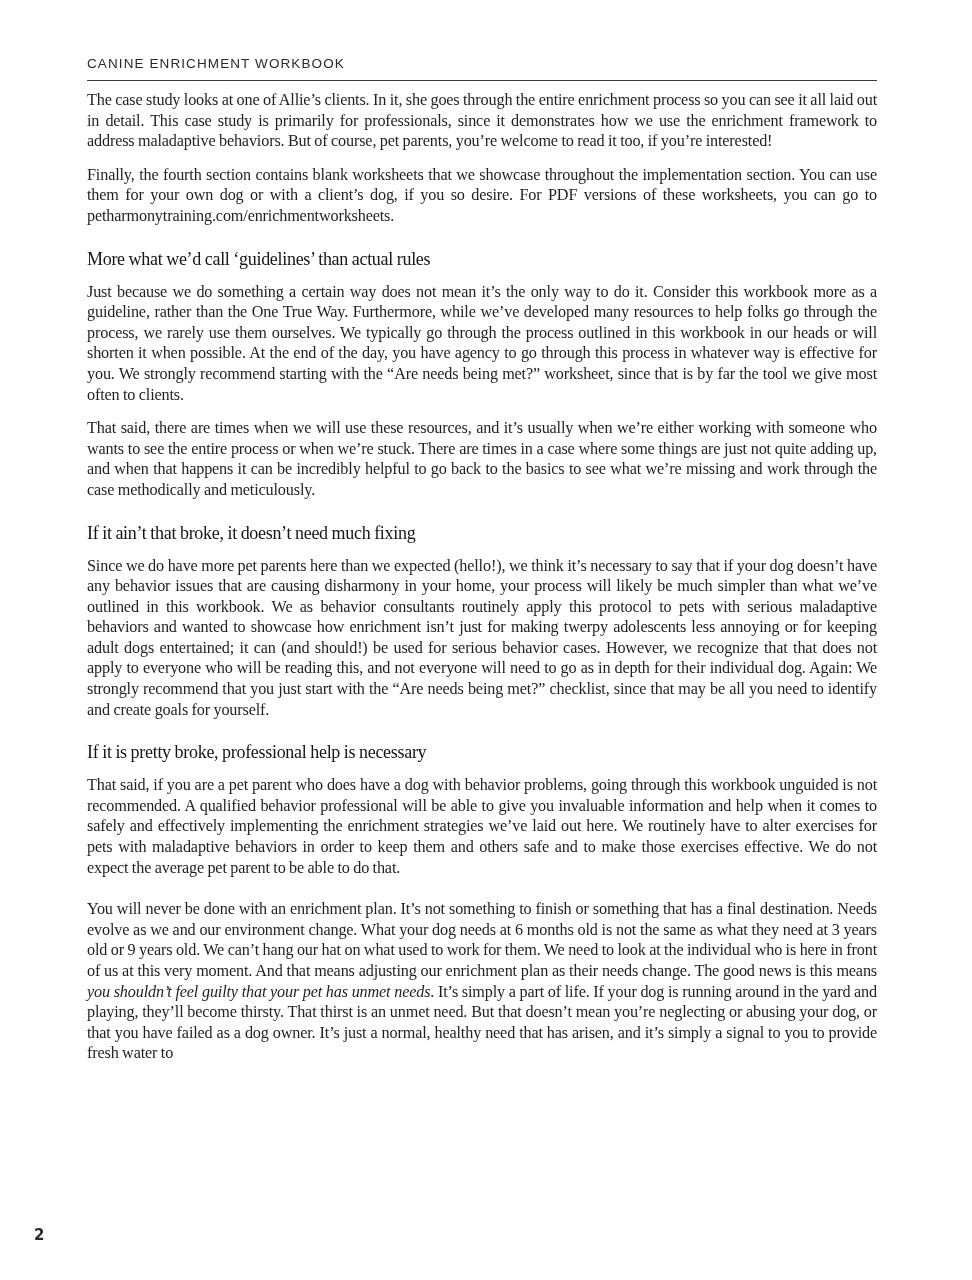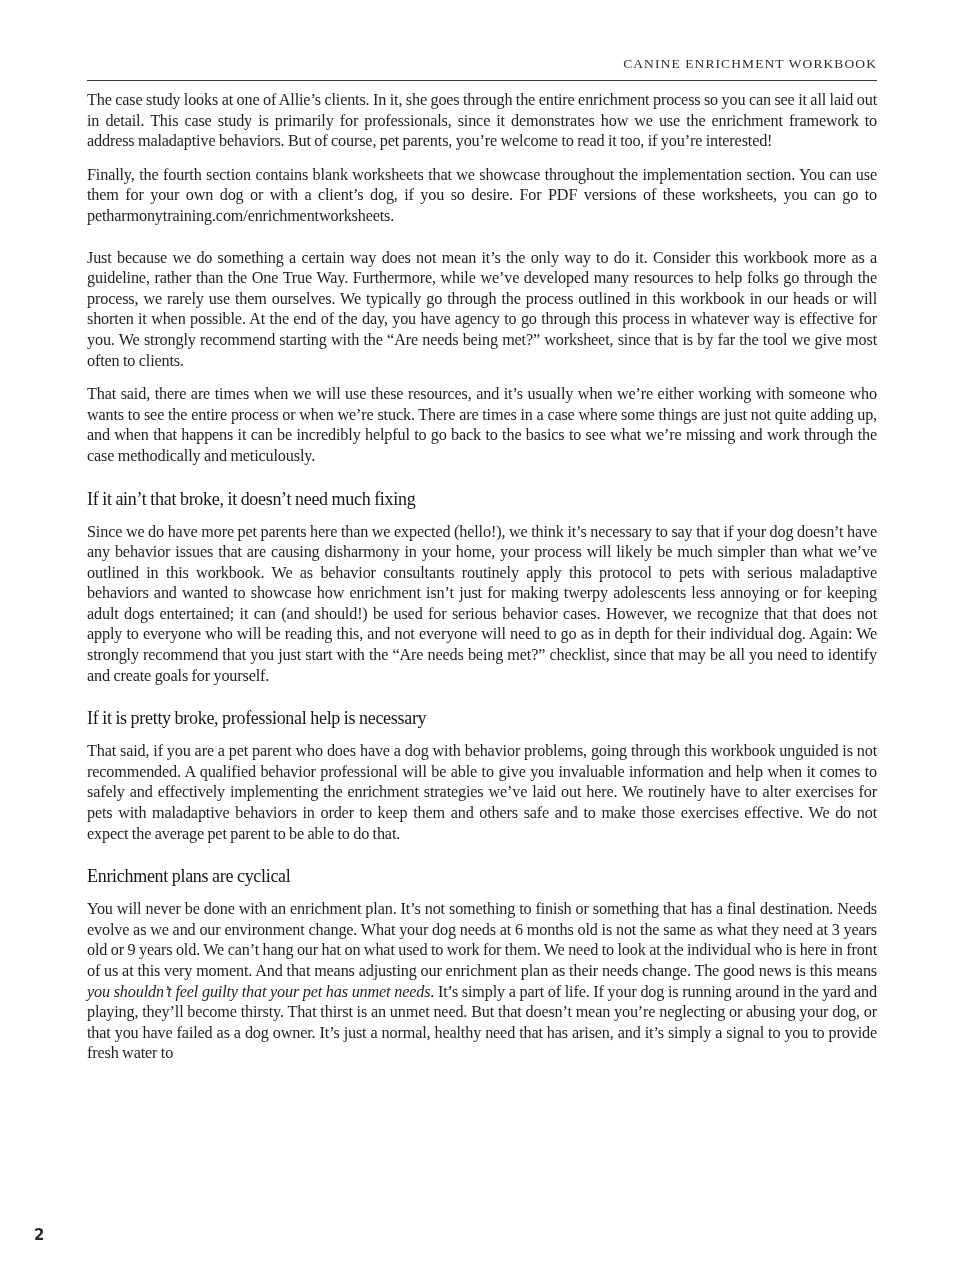--- a/index.html
+++ b/index.html
@@ -12,22 +12,22 @@
       height: 1280px;
       position: relative;
       overflow: hidden;
       color: #1e1e1e;
     }
     .running-header {
       position: absolute;
       left: 87px;
       width: 790px;
       top: 56px;
-      text-align: right;
-      font-family: Liberation Serif, serif;
+      text-align: left;
+      font-family: Liberation Sans, sans-serif;
       font-size: 13.5px;
       letter-spacing: 1.1px;
       color: #2a2a2a;
     }
     .header-rule {
       position: absolute;
       left: 87px;
       width: 790px;
       top: 80px;
       height: 0;
@@ -82,33 +82,33 @@
 <body>
 
 <div class="running-header">CANINE ENRICHMENT WORKBOOK</div>
 <div class="header-rule"></div>
 
 <div class="content">
   <p>The case study looks at one of Allie’s clients. In it, she goes through the entire enrichment process so you can see it all laid out in detail. This case study is primarily for professionals, since it demonstrates how we use the enrichment framework to address maladaptive behaviors. But of course, pet parents, you’re welcome to read it too, if you’re interested!</p>
   <p>Finally, the fourth section contains blank worksheets that we showcase throughout the implementation section. You can use them for your own dog or with a client’s dog, if you so desire. For PDF versions of these worksheets, you can go to petharmonytraining.com/enrichmentworksheets.</p>
 
   <div class="section">
+    <h2>More what we’d call ‘guidelines’ than actual rules</h2>
     <p>Just because we do something a certain way does not mean it’s the only way to do it. Consider this workbook more as a guideline, rather than the One True Way. Furthermore, while we’ve developed many resources to help folks go through the process, we rarely use them ourselves. We typically go through the process outlined in this workbook in our heads or will shorten it when possible. At the end of the day, you have agency to go through this process in whatever way is effective for you. We strongly recommend starting with the “Are needs being met?” worksheet, since that is by far the tool we give most often to clients.</p>
     <p>That said, there are times when we will use these resources, and it’s usually when we’re either working with someone who wants to see the entire process or when we’re stuck. There are times in a case where some things are just not quite adding up, and when that happens it can be incredibly helpful to go back to the basics to see what we’re missing and work through the case methodically and meticulously.</p>
   </div>
 
   <div class="section">
     <h2>If it ain’t that broke, it doesn’t need much fixing</h2>
     <p>Since we do have more pet parents here than we expected (hello!), we think it’s necessary to say that if your dog doesn’t have any behavior issues that are causing disharmony in your home, your process will likely be much simpler than what we’ve outlined in this workbook. We as behavior consultants routinely apply this protocol to pets with serious maladaptive behaviors and wanted to showcase how enrichment isn’t just for making twerpy adolescents less annoying or for keeping adult dogs entertained; it can (and should!) be used for serious behavior cases. However, we recognize that that does not apply to everyone who will be reading this, and not everyone will need to go as in depth for their individual dog. Again: We strongly recommend that you just start with the “Are needs being met?” checklist, since that may be all you need to identify and create goals for yourself.</p>
   </div>
 
   <div class="section">
     <h2>If it is pretty broke, professional help is necessary</h2>
     <p>That said, if you are a pet parent who does have a dog with behavior problems, going through this workbook unguided is not recommended. A qualified behavior professional will be able to give you invaluable information and help when it comes to safely and effectively implementing the enrichment strategies we’ve laid out here. We routinely have to alter exercises for pets with maladaptive behaviors in order to keep them and others safe and to make those exercises effective. We do not expect the average pet parent to be able to do that.</p>
   </div>
 
   <div class="section">
-    <h2>Enrichment plans are cyclical</h2>
     <p><span>You will never be done with an enrichment plan. It’s not something to finish or something that has a final desti­nation. Needs evolve as we and our environment change. What your dog needs at 6 months old is not the same as what they need at 3 years old or 9 years old. We can’t hang our hat on what used to work for them. We need to look at the individual who is here in front of us at this very moment. And that means adjusting our enrichment plan as their needs change. The good news is this means </span><em>you shouldn’t feel guilty that your pet has unmet needs</em><span>. It’s simply a part of life. If your dog is running around in the yard and playing, they’ll become thirsty. That thirst is an unmet need. But that doesn’t mean you’re neglecting or abusing your dog, or that you have failed as a dog owner. It’s just a normal, healthy need that has arisen, and it’s simply a signal to you to provide fresh water to</span></p>
   </div>
 </div>
 
 <div class="page-number">2</div>
 
 </body></html>

